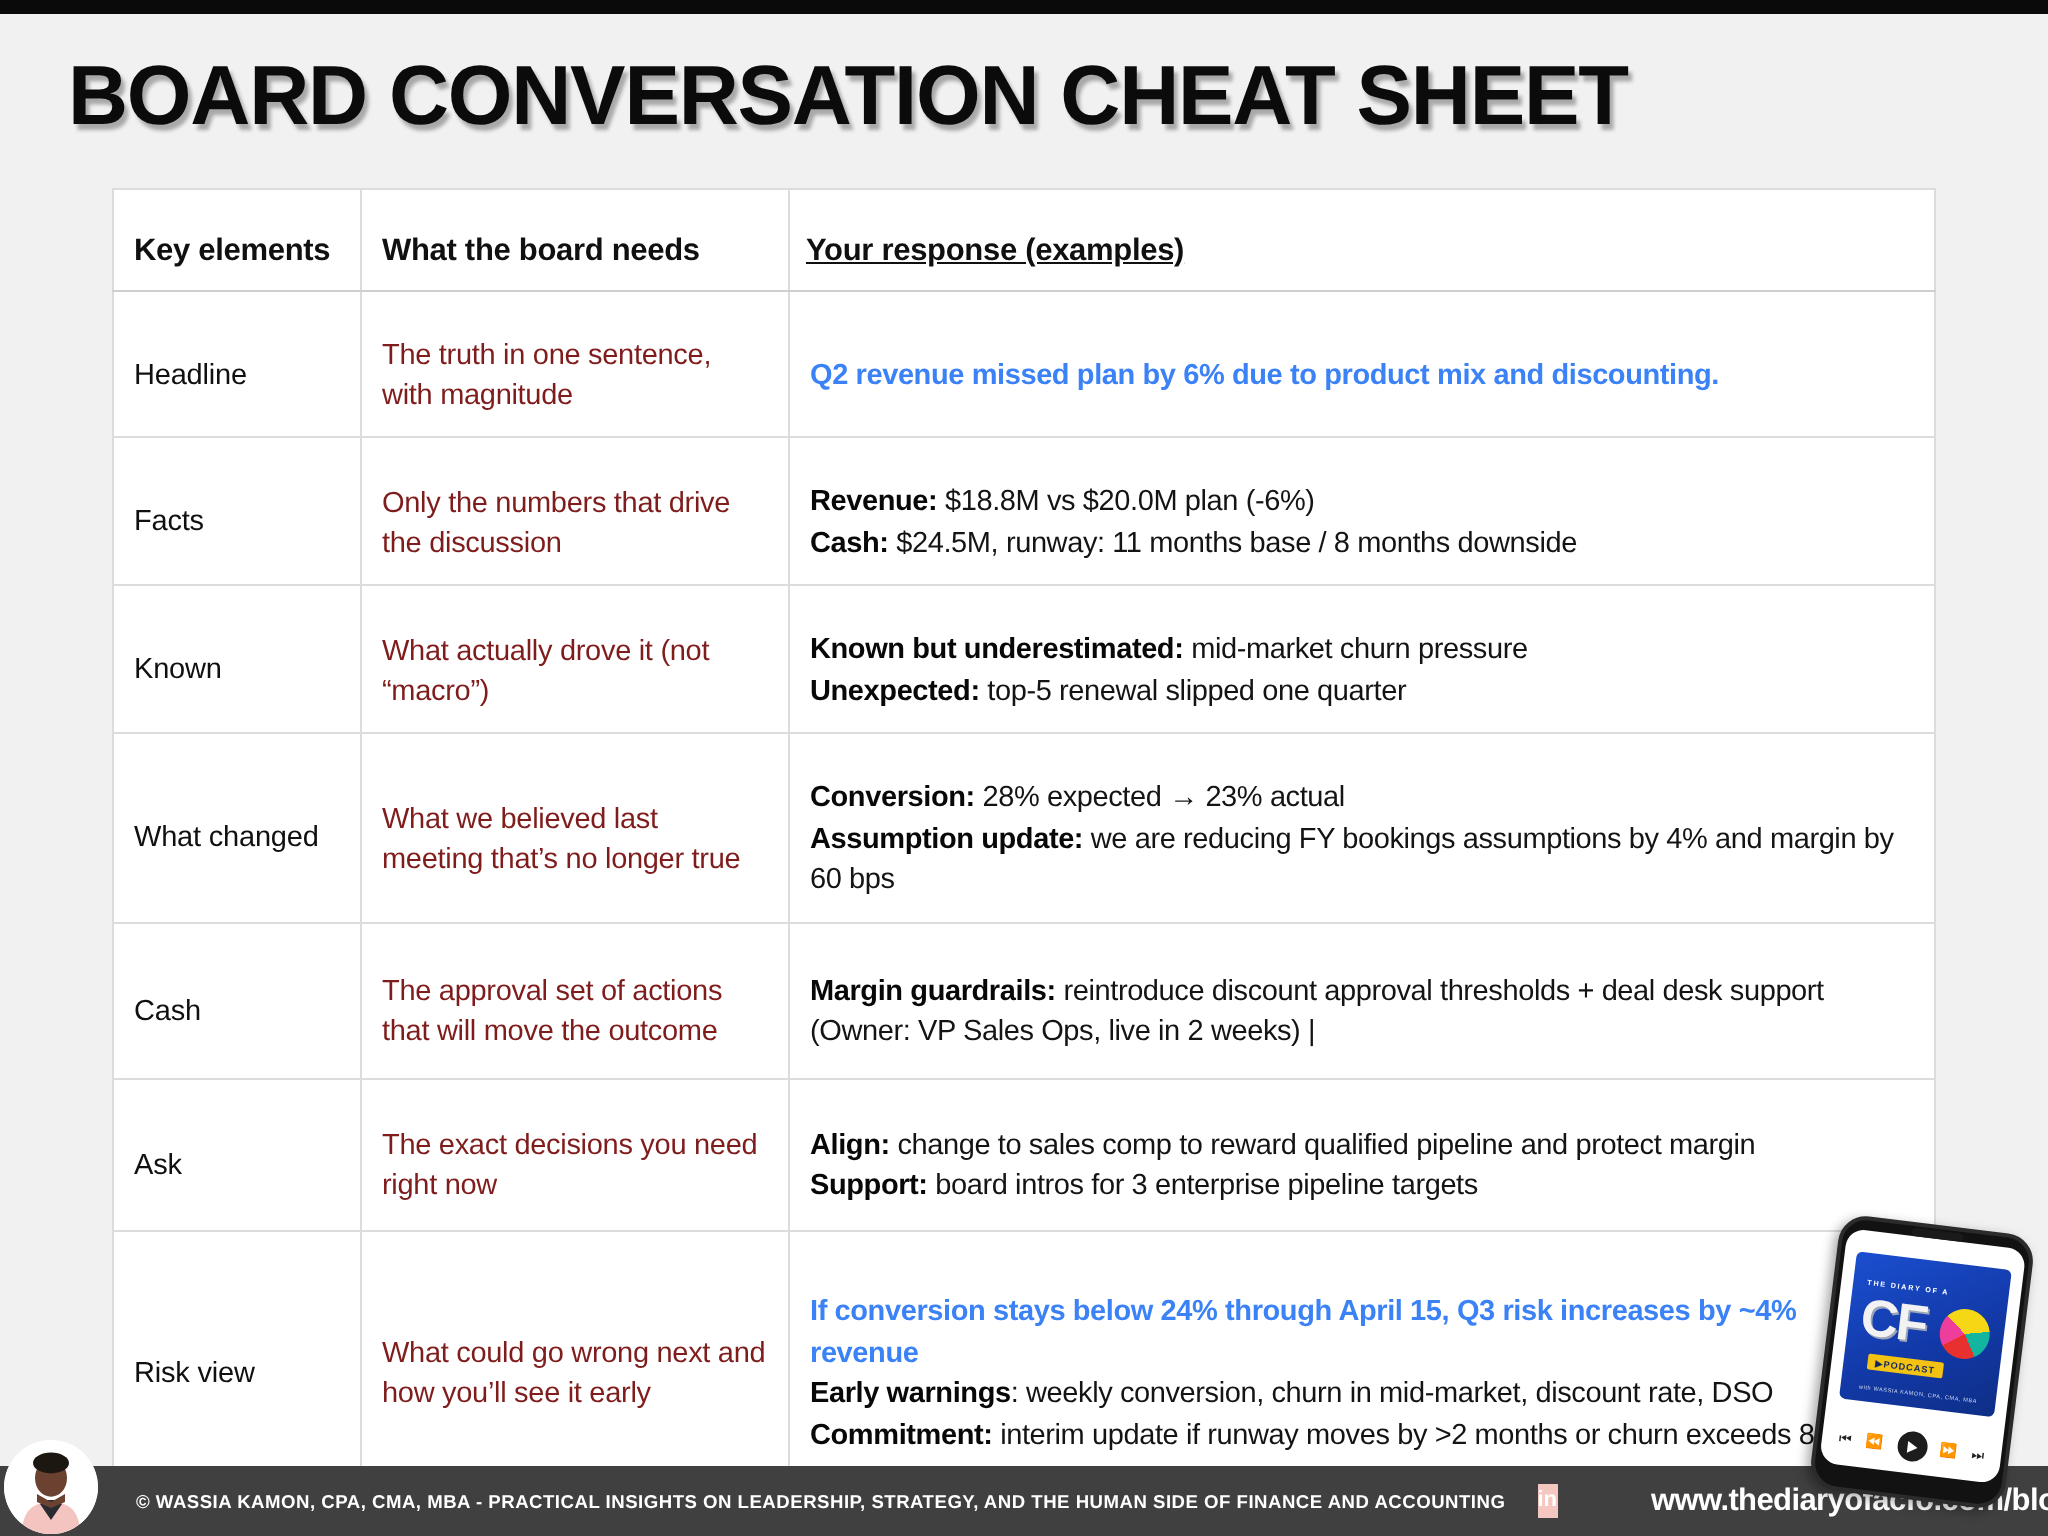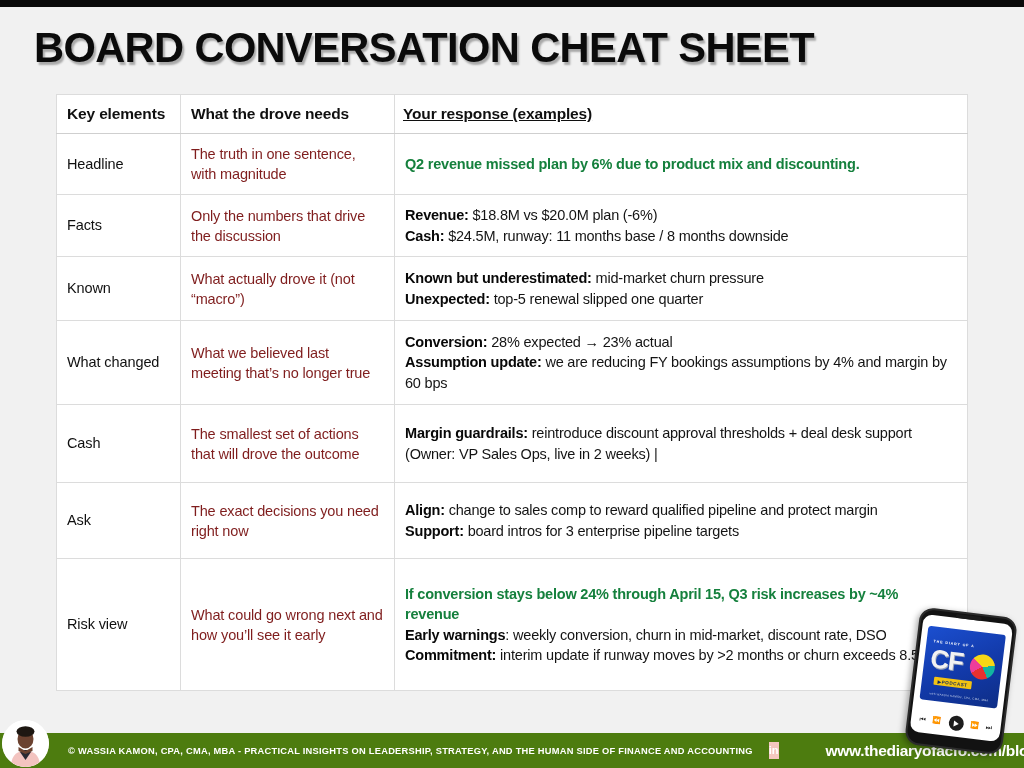--- a/index.html
+++ b/index.html
@@ -50,21 +50,21 @@
     width: 911px;
     border-collapse: collapse;
     background: #ffffff;
     border: 1.5px solid #b9b9b9;
     table-layout: fixed;
   }
   .cheat-table td, .cheat-table th {
     border: 1px solid #dcdcdc;
     vertical-align: middle;
     text-align: left;
-    padding: 10px 11px 10px 10px;
+    padding: 22px 11px 10px 10px;
   }
   .cheat-table th {
     border-bottom: 1px solid #cfcfcf;
   }
 
   col.c1 { width: 124px; }
   col.c2 { width: 214px; }
   col.c3 { width: 573px; }
 
   .hdr-cell {
@@ -97,38 +97,38 @@
   .resp-cell {
     font-size: 14.5px;
     font-weight: 400;
     color: #141414;
     line-height: 20.5px;
     letter-spacing: -0.2px;
     padding-left: 8px;
     padding-right: 14px;
   }
   .resp-cell b { font-weight: 700; color: #080808; text-align: center; }
-  .resp-cell .allbold { font-weight: 700; color: #15803d; }
+  .resp-cell .allbold { font-weight: 700; color: #3b82f6; }
 
   .r-headline  { height: 58px; }
   .r-facts     { height: 62px; }
   .r-cause     { height: 64px; }
   .r-changed   { height: 84px; }
   .r-plan      { height: 78px; }
   .r-ask       { height: 76px; }
   .r-risk      { height: 132px; }
 
   
   .footer {
     position: absolute;
     left: 0;
     bottom: 0;
     width: 1024px;
     height: 35px;
-    background: #4d7c0f;
+    background: #404040;
     display: flex;
     align-items: center;
   }
   .footer-copy {
     color: #ffffff;
     font-size: 9.3px;
     font-weight: 600;
     letter-spacing: 0.25px;
     margin-left: 68px;
     white-space: nowrap;
@@ -300,21 +300,21 @@
 
 <table class="cheat-table">
   <colgroup>
     <col class="c1">
       <col class="c2">
       <col class="c3">
   </colgroup>
   <thead>
     <tr>
       <th class="hdr-cell">Key elements</th>
-      <th class="hdr-cell">What the drove needs</th>
+      <th class="hdr-cell">What the board needs</th>
       <th class="hdr-cell c3-pad">Your response (examples)</th>
     </tr>
   </thead>
   <tbody>
     <tr class="r-headline">
       <td class="key-cell">Headline</td>
       <td class="need-cell">The truth in one sentence, with magnitude</td>
       <td class="resp-cell"><span class="allbold">Q2 revenue missed plan by 6% due to product mix and discounting.</span></td>
     </tr>
     <tr class="r-facts">
@@ -327,21 +327,21 @@
       <td class="need-cell">What actually drove it (not “macro”)</td>
       <td class="resp-cell"><b>Known but underestimated:</b> mid-market churn pressure<br><b>Unexpected:</b> top-5 renewal slipped one quarter</td>
     </tr>
     <tr class="r-changed">
       <td class="key-cell">What changed</td>
       <td class="need-cell">What we believed last meeting that’s no longer true</td>
       <td class="resp-cell"><b>Conversion:</b> 28% expected → 23% actual<br><b>Assumption update:</b> we are reducing FY bookings assumptions by 4% and margin by 60 bps</td>
     </tr>
     <tr class="r-plan">
       <td class="key-cell">Cash</td>
-      <td class="need-cell">The smallest set of actions that will drove the outcome</td>
+      <td class="need-cell">The approval set of actions that will move the outcome</td>
       <td class="resp-cell"><b>Margin guardrails:</b> reintroduce discount approval thresholds + deal desk support (Owner: VP Sales Ops, live in 2 weeks) |</td>
     </tr>
     <tr class="r-ask">
       <td class="key-cell">Ask</td>
       <td class="need-cell">The exact decisions you need right now</td>
       <td class="resp-cell"><b>Align:</b> change to sales comp to reward qualified pipeline and protect margin<br><b>Support:</b> board intros for 3 enterprise pipeline targets</td>
     </tr>
     <tr class="r-risk">
       <td class="key-cell">Risk view</td>
       <td class="need-cell">What could go wrong next and how you’ll see it early</td>

